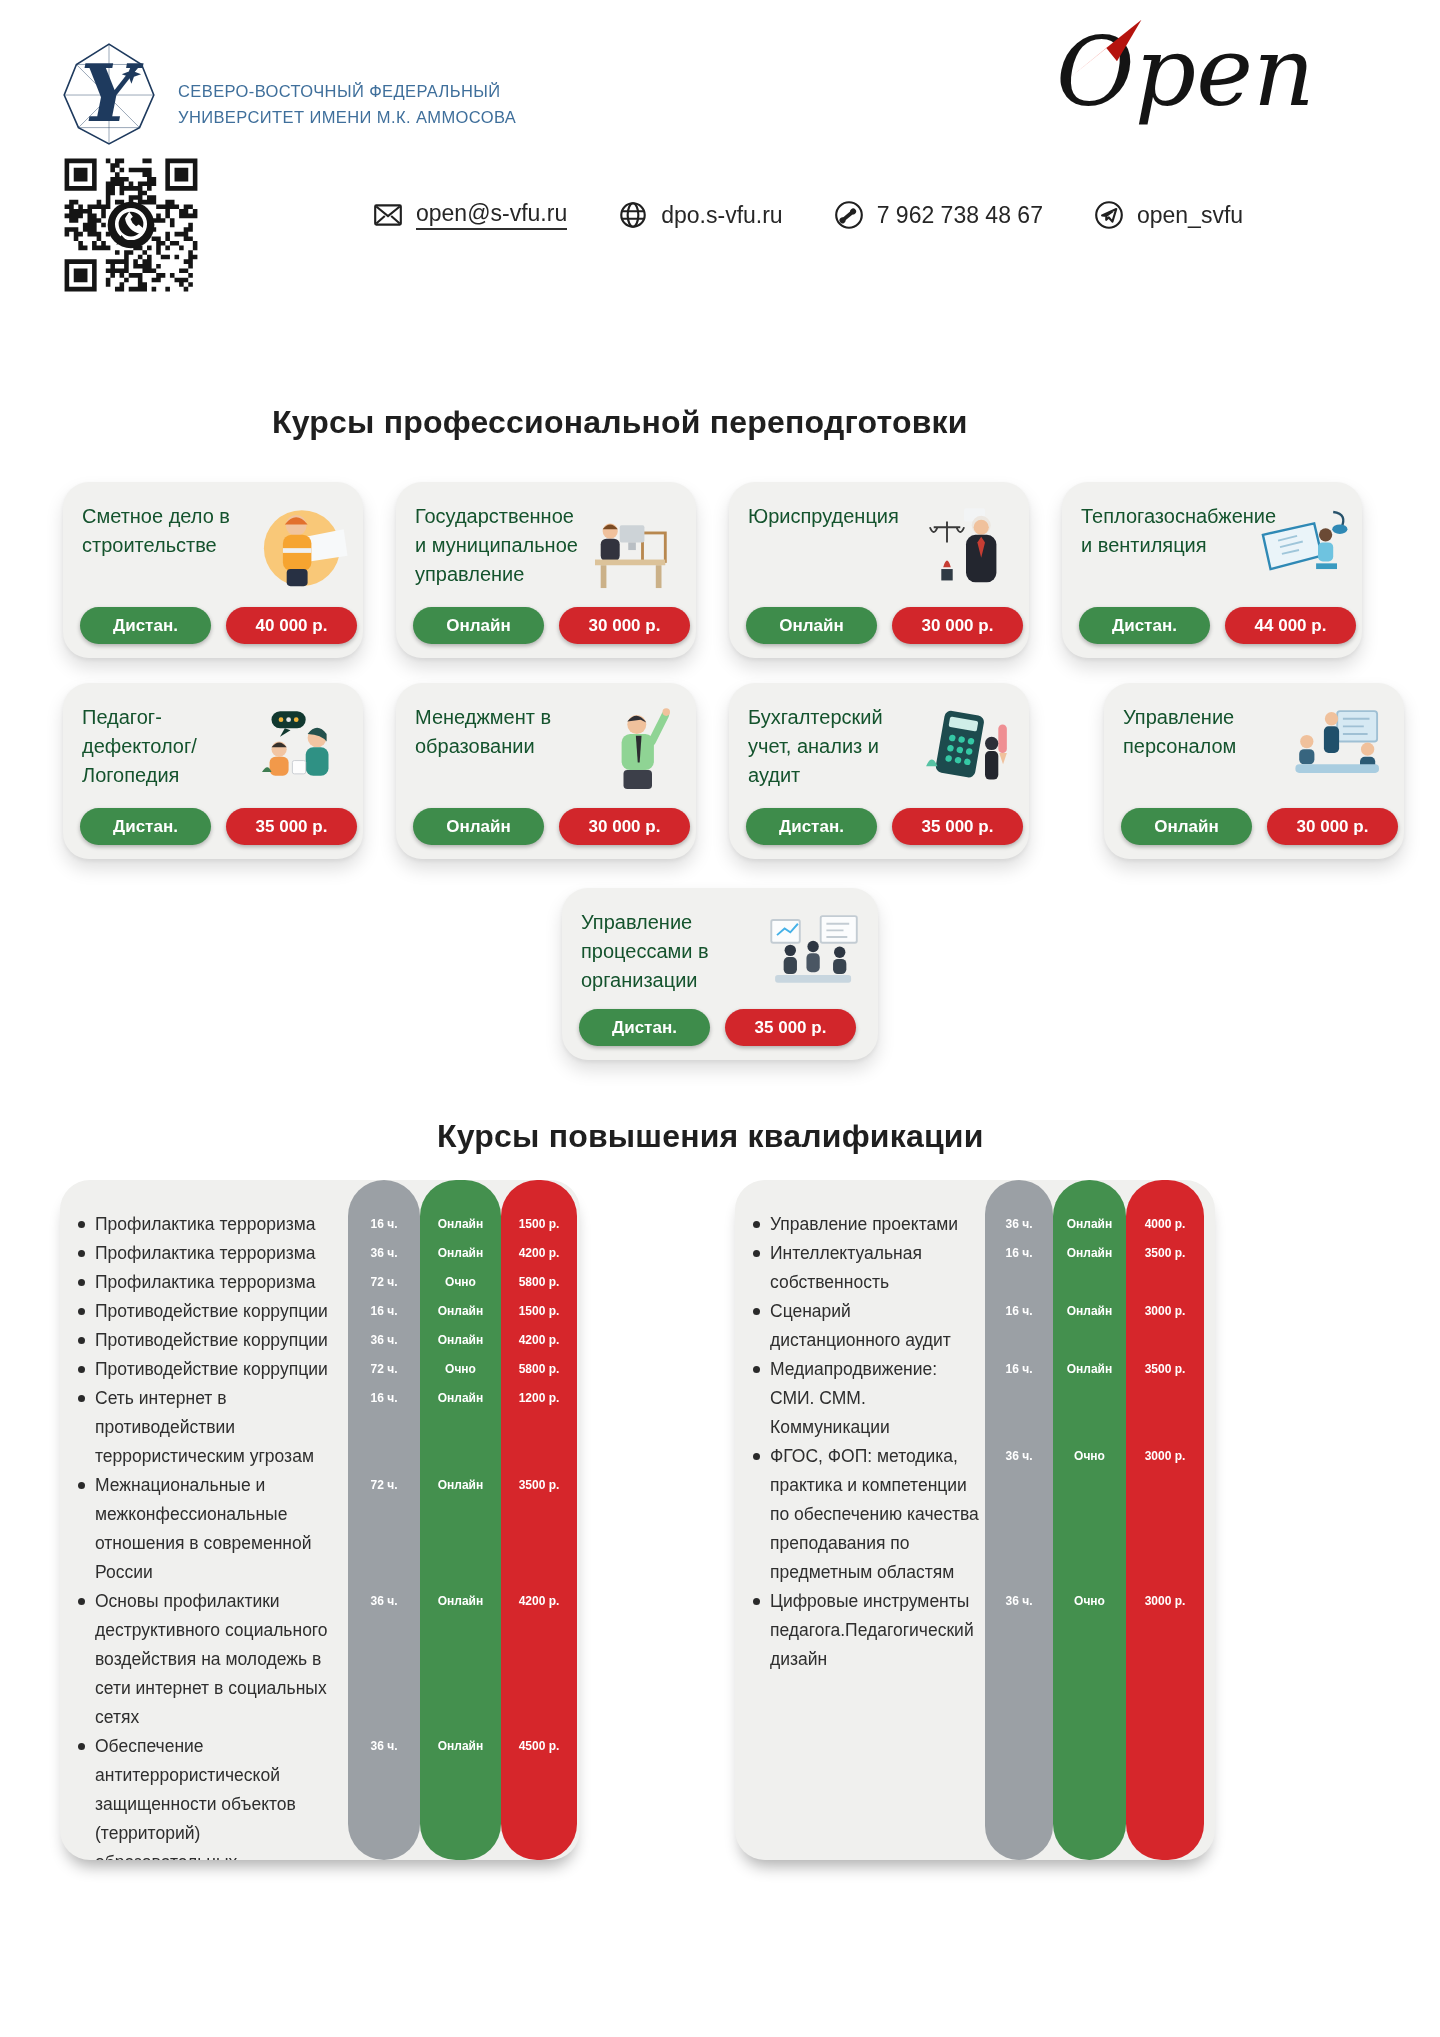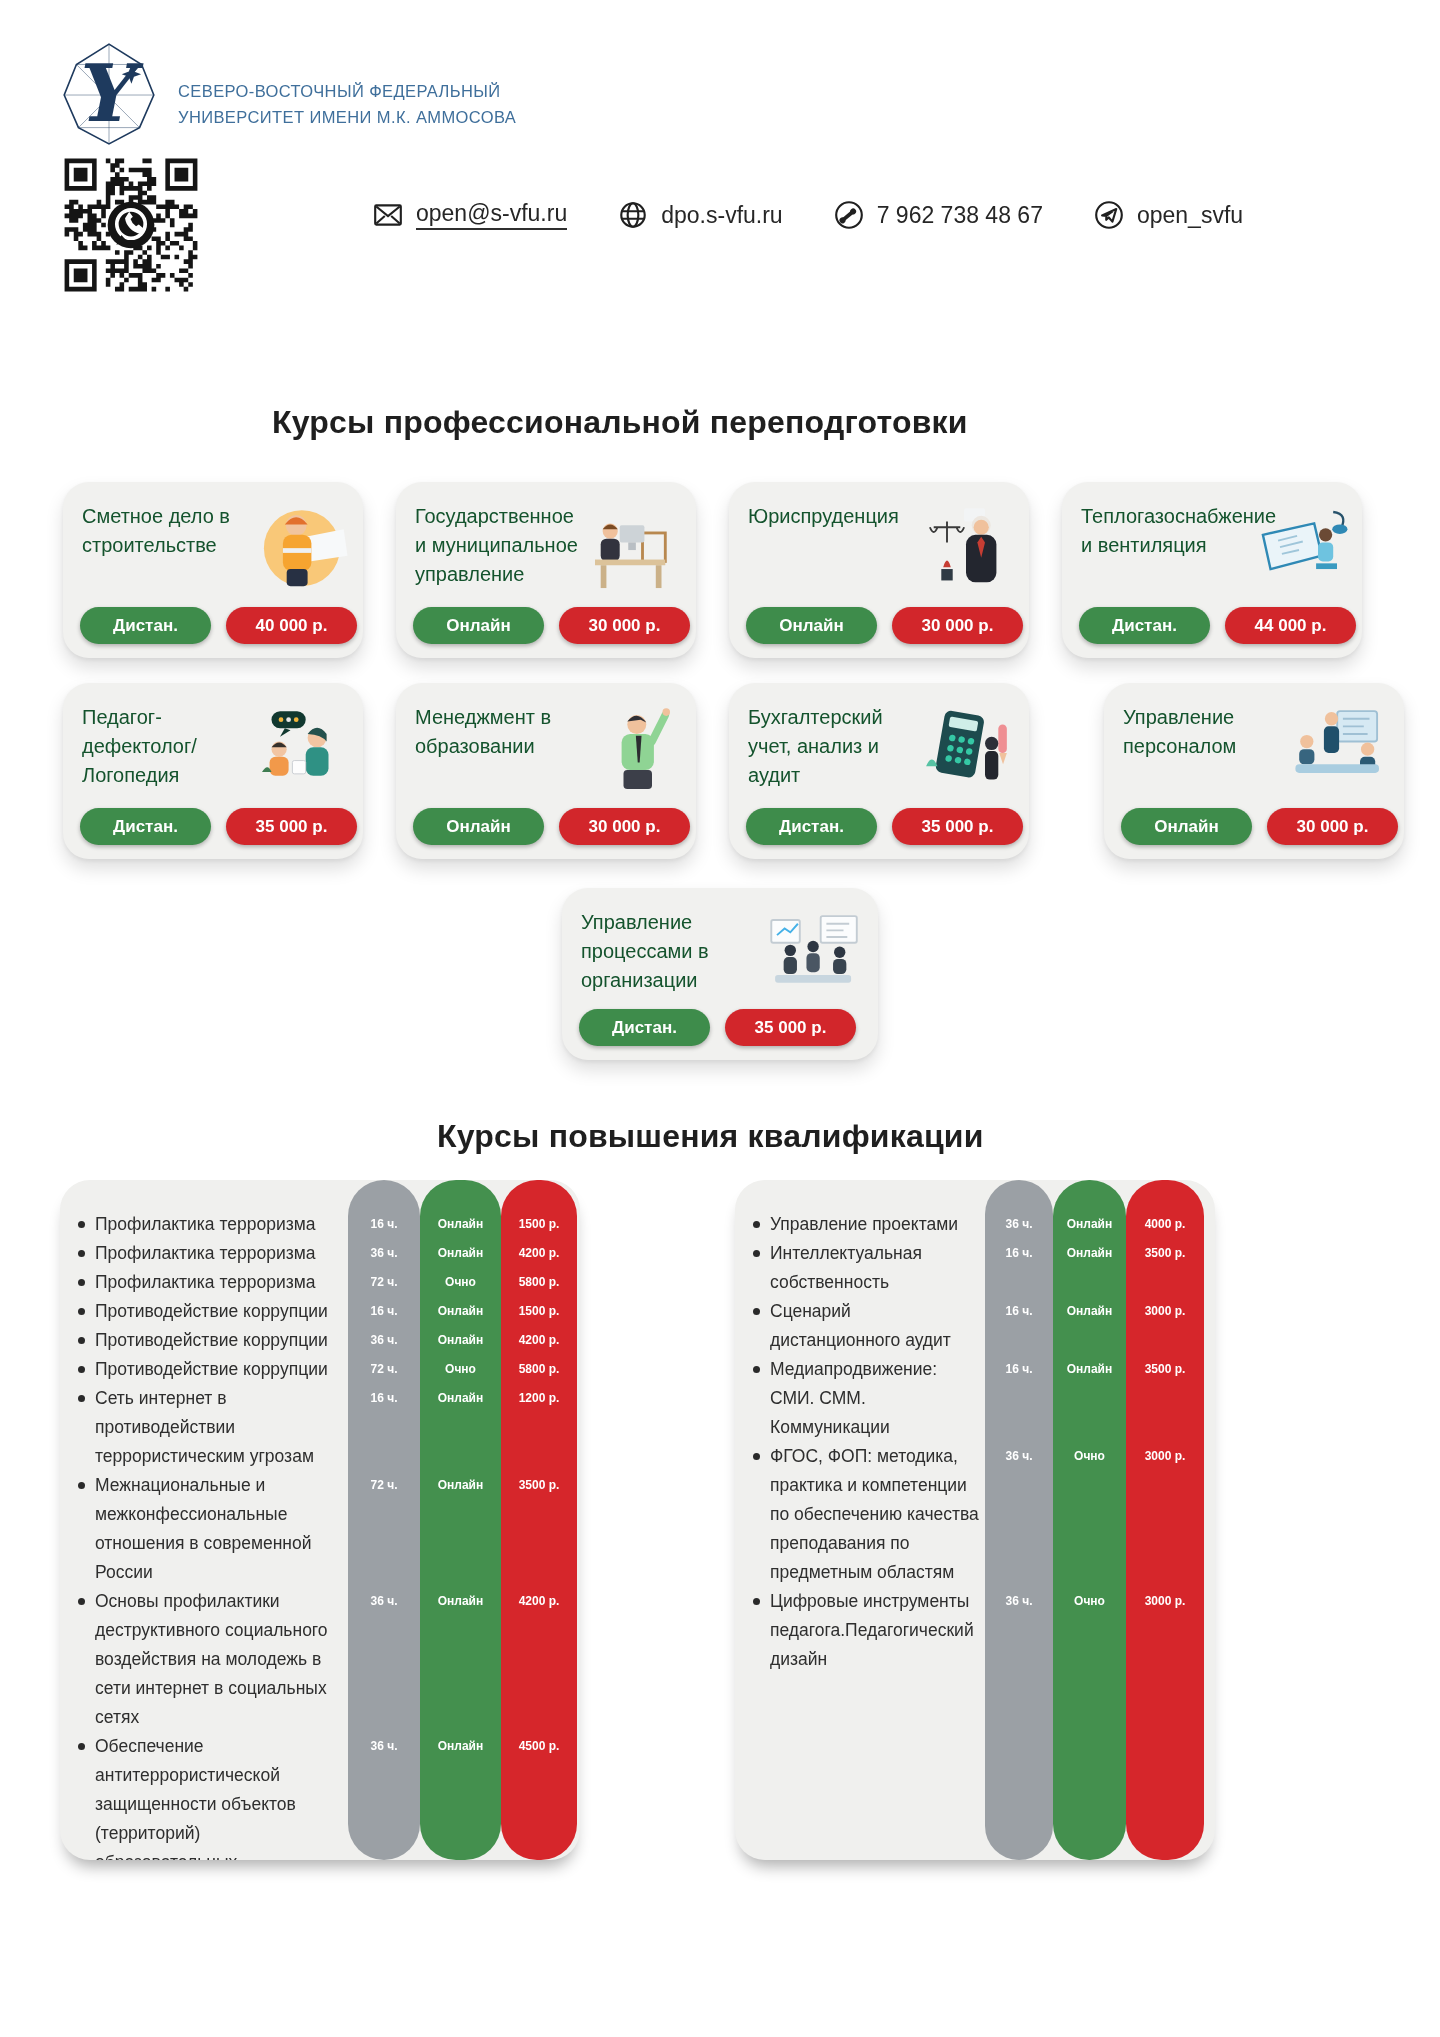--- a/index.html
+++ b/index.html
@@ -94,20 +94,29 @@
     <path d="M20 26 L82 88 M84 26 L22 88 M8 56 H96 M52 6 V104 M20 26 H84 M22 88 H82" stroke="#1e3a5e" stroke-width="0.8" fill="none" opacity="0.55"></path>
     <text x="24" y="82" font-family="DejaVu Serif, serif" font-style="italic" font-weight="bold" font-size="78" fill="#1e3a5e">Y</text>
     <path d="M74 26 l2.5 7 7 2.5 -7 2.5 -2.5 7 -2.5 -7 -7 -2.5 7 -2.5 z" fill="#1e3a5e"></path>
   </svg>
 
   <div class="univ-text">
     <div>СЕВЕРО-ВОСТОЧНЫЙ ФЕДЕРАЛЬНЫЙ</div>
     <div>УНИВЕРСИТЕТ ИМЕНИ М.К. АММОСОВА</div>
   </div>
 
+  <div class="brand">
+    <div class="brand-text">Open</div>
+    <svg class="brand-arrow" viewBox="0 0 78 78">
+      <g transform="rotate(6 39 39)">
+        <polygon points="4,72 72,4 40,36" fill="#e5271c"></polygon>
+        <polygon points="40,36 72,4 52,48" fill="#b5130e"></polygon>
+      </g>
+    </svg>
+  </div>
 
   <svg class="qr" id="qr" viewBox="-1 -1 31 31">
     <rect x="-1" y="-1" width="31" height="31" fill="#ffffff"></rect>
     <path class="qb" fill="#151515" d="M0 0h7v7h-7zM22 0h7v7h-7zM0 22h7v7h-7zM9 0h1v1h-1zM11 0h1v1h-1zM12 0h1v1h-1zM17 0h1v1h-1zM18 0h1v1h-1zM10 1h1v1h-1zM11 1h1v1h-1zM10 2h1v1h-1zM12 2h1v1h-1zM14 2h1v1h-1zM15 2h1v1h-1zM16 2h1v1h-1zM17 2h1v1h-1zM18 2h1v1h-1zM11 3h1v1h-1zM17 3h1v1h-1zM18 3h1v1h-1zM10 4h1v1h-1zM11 4h1v1h-1zM12 4h1v1h-1zM13 4h1v1h-1zM18 4h1v1h-1zM19 4h1v1h-1zM9 5h1v1h-1zM10 5h1v1h-1zM11 5h1v1h-1zM12 5h1v1h-1zM14 5h1v1h-1zM16 5h1v1h-1zM17 5h1v1h-1zM18 5h1v1h-1zM19 5h1v1h-1zM9 6h1v1h-1zM10 6h1v1h-1zM13 6h1v1h-1zM15 6h1v1h-1zM16 6h1v1h-1zM9 7h1v1h-1zM10 7h1v1h-1zM12 7h1v1h-1zM16 7h1v1h-1zM17 7h1v1h-1zM9 8h1v1h-1zM14 8h1v1h-1zM15 8h1v1h-1zM16 8h1v1h-1zM18 8h1v1h-1zM19 8h1v1h-1zM1 9h1v1h-1zM2 9h1v1h-1zM7 9h1v1h-1zM9 9h1v1h-1zM11 9h1v1h-1zM12 9h1v1h-1zM14 9h1v1h-1zM16 9h1v1h-1zM17 9h1v1h-1zM18 9h1v1h-1zM19 9h1v1h-1zM22 9h1v1h-1zM23 9h1v1h-1zM0 10h1v1h-1zM1 10h1v1h-1zM3 10h1v1h-1zM5 10h1v1h-1zM7 10h1v1h-1zM8 10h1v1h-1zM9 10h1v1h-1zM20 10h1v1h-1zM21 10h1v1h-1zM22 10h1v1h-1zM23 10h1v1h-1zM24 10h1v1h-1zM26 10h1v1h-1zM27 10h1v1h-1zM1 11h1v1h-1zM2 11h1v1h-1zM3 11h1v1h-1zM4 11h1v1h-1zM5 11h1v1h-1zM8 11h1v1h-1zM22 11h1v1h-1zM25 11h1v1h-1zM26 11h1v1h-1zM28 11h1v1h-1zM0 12h1v1h-1zM1 12h1v1h-1zM2 12h1v1h-1zM3 12h1v1h-1zM5 12h1v1h-1zM8 12h1v1h-1zM20 12h1v1h-1zM22 12h1v1h-1zM25 12h1v1h-1zM26 12h1v1h-1zM27 12h1v1h-1zM28 12h1v1h-1zM1 13h1v1h-1zM2 13h1v1h-1zM5 13h1v1h-1zM6 13h1v1h-1zM7 13h1v1h-1zM19 13h1v1h-1zM20 13h1v1h-1zM21 13h1v1h-1zM23 13h1v1h-1zM4 14h1v1h-1zM5 14h1v1h-1zM6 14h1v1h-1zM8 14h1v1h-1zM23 14h1v1h-1zM27 14h1v1h-1zM0 15h1v1h-1zM1 15h1v1h-1zM2 15h1v1h-1zM4 15h1v1h-1zM5 15h1v1h-1zM6 15h1v1h-1zM19 15h1v1h-1zM26 15h1v1h-1zM27 15h1v1h-1zM0 16h1v1h-1zM2 16h1v1h-1zM3 16h1v1h-1zM5 16h1v1h-1zM6 16h1v1h-1zM7 16h1v1h-1zM9 16h1v1h-1zM22 16h1v1h-1zM24 16h1v1h-1zM25 16h1v1h-1zM26 16h1v1h-1zM2 17h1v1h-1zM7 17h1v1h-1zM19 17h1v1h-1zM20 17h1v1h-1zM22 17h1v1h-1zM26 17h1v1h-1zM27 17h1v1h-1zM3 18h1v1h-1zM8 18h1v1h-1zM20 18h1v1h-1zM21 18h1v1h-1zM23 18h1v1h-1zM24 18h1v1h-1zM28 18h1v1h-1zM3 19h1v1h-1zM4 19h1v1h-1zM6 19h1v1h-1zM7 19h1v1h-1zM8 19h1v1h-1zM9 19h1v1h-1zM15 19h1v1h-1zM16 19h1v1h-1zM18 19h1v1h-1zM20 19h1v1h-1zM22 19h1v1h-1zM25 19h1v1h-1zM28 19h1v1h-1zM11 20h1v1h-1zM13 20h1v1h-1zM14 20h1v1h-1zM17 20h1v1h-1zM20 20h1v1h-1zM27 20h1v1h-1zM13 21h1v1h-1zM16 21h1v1h-1zM18 21h1v1h-1zM21 21h1v1h-1zM22 21h1v1h-1zM24 21h1v1h-1zM27 21h1v1h-1zM28 21h1v1h-1zM9 22h1v1h-1zM10 22h1v1h-1zM11 22h1v1h-1zM12 22h1v1h-1zM13 22h1v1h-1zM15 22h1v1h-1zM17 22h1v1h-1zM18 22h1v1h-1zM26 22h1v1h-1zM27 22h1v1h-1zM10 23h1v1h-1zM13 23h1v1h-1zM15 23h1v1h-1zM16 23h1v1h-1zM17 23h1v1h-1zM18 23h1v1h-1zM20 23h1v1h-1zM27 23h1v1h-1zM9 24h1v1h-1zM10 24h1v1h-1zM11 24h1v1h-1zM12 24h1v1h-1zM13 24h1v1h-1zM17 24h1v1h-1zM18 24h1v1h-1zM19 24h1v1h-1zM25 24h1v1h-1zM26 24h1v1h-1zM10 25h1v1h-1zM12 25h1v1h-1zM14 25h1v1h-1zM15 25h1v1h-1zM16 25h1v1h-1zM20 25h1v1h-1zM21 25h1v1h-1zM23 25h1v1h-1zM27 25h1v1h-1zM9 26h1v1h-1zM13 26h1v1h-1zM16 26h1v1h-1zM19 26h1v1h-1zM20 26h1v1h-1zM24 26h1v1h-1zM25 26h1v1h-1zM26 26h1v1h-1zM9 27h1v1h-1zM12 27h1v1h-1zM16 27h1v1h-1zM17 27h1v1h-1zM25 27h1v1h-1zM27 27h1v1h-1zM11 28h1v1h-1zM12 28h1v1h-1zM14 28h1v1h-1zM15 28h1v1h-1zM16 28h1v1h-1zM17 28h1v1h-1zM19 28h1v1h-1zM22 28h1v1h-1zM26 28h1v1h-1zM10 6h1v1h-1zM6 10h1v1h-1zM12 6h1v1h-1zM6 12h1v1h-1zM14 6h1v1h-1zM6 14h1v1h-1zM16 6h1v1h-1zM6 16h1v1h-1zM18 6h1v1h-1zM6 18h1v1h-1z"></path>
     <path class="qw" fill="#ffffff" d="M1 1h5v5h-5zM23 1h5v5h-5zM1 23h5v5h-5z"></path>
     <path class="qc" fill="#151515" d="M2 2h3v3h-3zM24 2h3v3h-3zM2 24h3v3h-3z"></path>
     <g>
       <circle cx="14.5" cy="14.5" r="5.1" fill="#151515"></circle>
       <circle cx="14.5" cy="14.3" r="3.1" fill="none" stroke="#ffffff" stroke-width="0.8"></circle>
       <path d="M12.4 16.7 l-1.1 2.1 2.3 -0.8 z" fill="#151515"></path>

